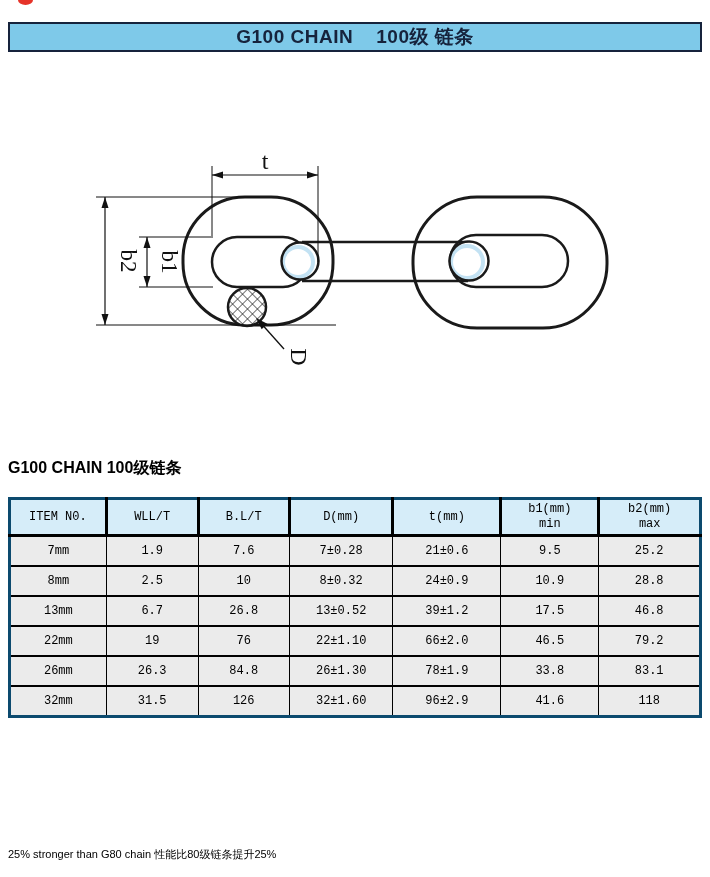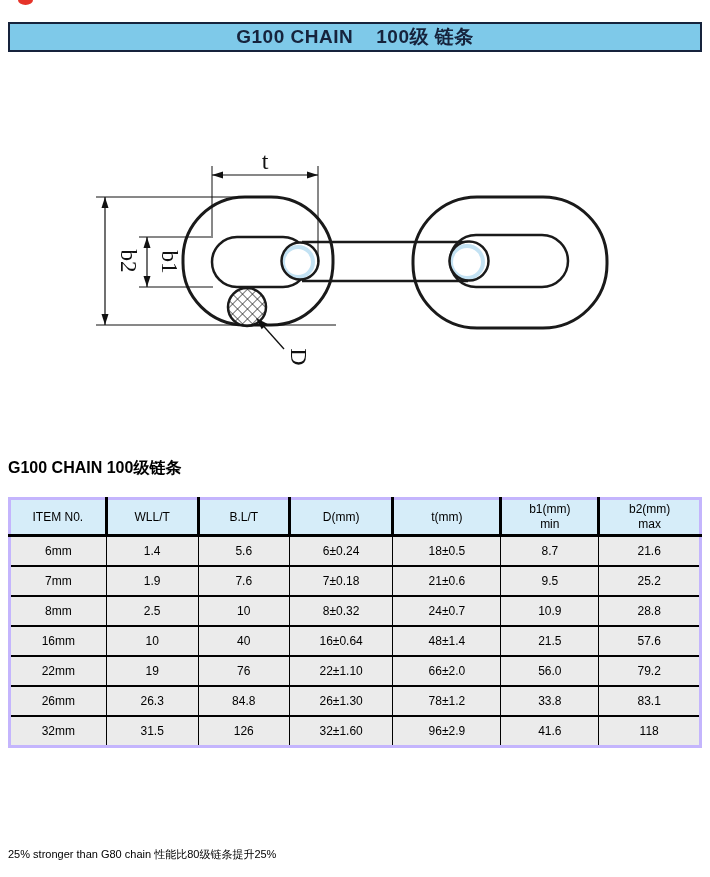--- a/index.html
+++ b/index.html
@@ -14,21 +14,21 @@
   .banner{
     position:absolute;left:8px;top:22px;width:694px;height:30px;box-sizing:border-box;
     background:#7ec9e9;border:2px solid #16233c;
     display:flex;align-items:center;justify-content:center;
   }
   .banner span{font-weight:bold;font-size:19px;color:#16233c;white-space:pre;letter-spacing:.5px;}
   .diagram{position:absolute;left:0;top:140px;width:710px;height:245px;}
   .section-title{position:absolute;left:8px;top:458px;font-size:16px;font-weight:bold;}
   .table-wrap{position:absolute;left:8px;top:497px;width:694px;}
   table{width:100%;border-collapse:collapse;table-layout:fixed;}
-  table{border:3px solid #c4b5fd;}
+  table{border:3px solid #0c4a6e;font-family:Liberation Mono, monospace;}
   th{
     background:#d6edf9;height:34px;font-size:12px;font-weight:normal;text-align:center;
     border-left:3px solid #000;border-bottom:3px solid #000;padding:0;line-height:1.25;
   }
   th:first-child{border-left:none;}
   td{
     background:#ebebeb;height:28px;font-size:12px;text-align:center;
     border-left:1.5px solid #000;border-top:2.5px solid #000;padding:0;
   }
   td:first-child{border-left:none;}
@@ -135,71 +135,62 @@
             <div>min</div>
           </th>
         <th>
             <div>b2(mm)</div>
             <div>max</div>
           </th>
       </tr>
     </thead>
     <tbody>
 
-    <tr>
-          <td>6mm</td>
-          <td>1.4</td>
-          <td>5.6</td>
-          <td>6±0.24</td>
-          <td>18±0.5</td>
-          <td>8.7</td>
-          <td>21.6</td>
-        </tr>
         <tr>
           <td>7mm</td>
           <td>1.9</td>
           <td>7.6</td>
-          <td>7±0.18</td>
+          <td>7±0.28</td>
           <td>21±0.6</td>
           <td>9.5</td>
           <td>25.2</td>
         </tr>
         <tr>
           <td>8mm</td>
           <td>2.5</td>
           <td>10</td>
           <td>8±0.32</td>
-          <td>24±0.7</td>
+          <td>24±0.9</td>
           <td>10.9</td>
           <td>28.8</td>
         </tr>
         <tr>
-          <td>16mm</td>
-          <td>10</td>
-          <td>40</td>
-          <td>16±0.64</td>
-          <td>48±1.4</td>
-          <td>21.5</td>
-          <td>57.6</td>
+          <td>13mm</td>
+          <td>6.7</td>
+          <td>26.8</td>
+          <td>13±0.52</td>
+          <td>39±1.2</td>
+          <td>17.5</td>
+          <td>46.8</td>
         </tr>
         <tr>
           <td>22mm</td>
           <td>19</td>
           <td>76</td>
           <td>22±1.10</td>
           <td>66±2.0</td>
-          <td>56.0</td>
+          <td>46.5</td>
           <td>79.2</td>
         </tr>
         <tr>
           <td>26mm</td>
           <td>26.3</td>
           <td>84.8</td>
           <td>26±1.30</td>
-          <td>78±1.2</td>
+          <td>78±1.9</td>
           <td>33.8</td>
           <td>83.1</td>
         </tr>
         <tr>
           <td>32mm</td>
           <td>31.5</td>
           <td>126</td>
           <td>32±1.60</td>
           <td>96±2.9</td>
           <td>41.6</td>

